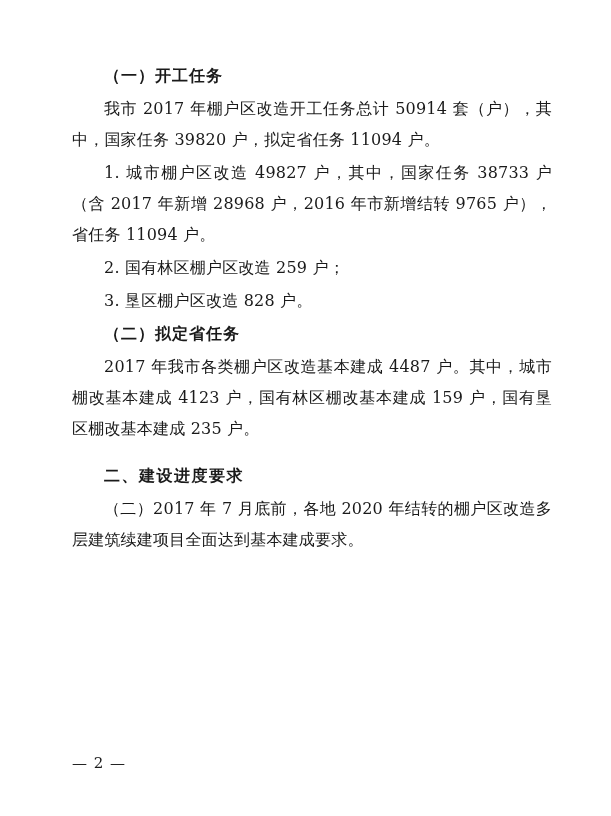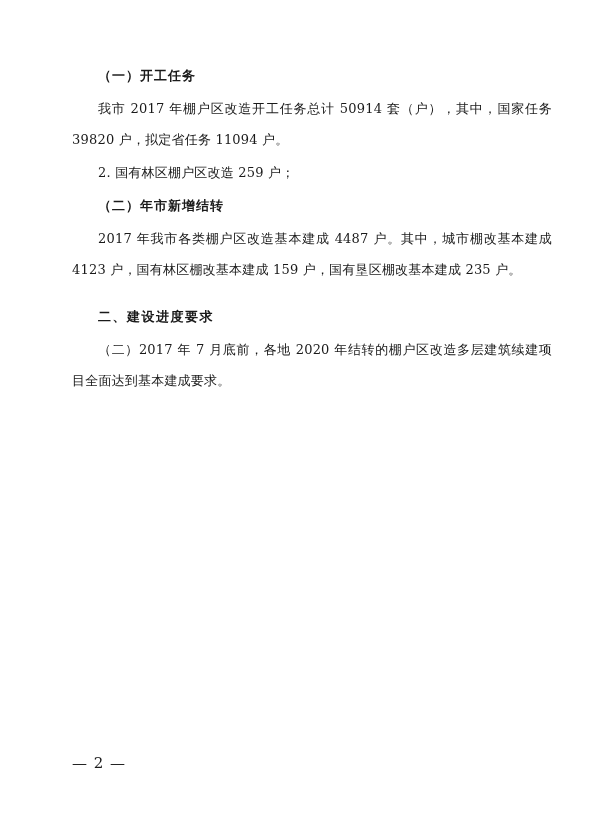--- a/index.html
+++ b/index.html
@@ -19,21 +19,21 @@
     width: 611px;
     height: 816px;
     box-sizing: border-box;
     padding: 60px 60px 0 72px;
   }
   .doc-body {
     width: 480px;
   }
   p {
     margin: 0 0 2px 0;
-    font-size: 13px;
+    font-size: 16px;
     line-height: 31px;
     text-align: justify;
     text-justify: inter-ideograph;
     letter-spacing: 0.2px;
   }
   p.indent {
     text-indent: 2em;
   }
   p.heading {
     font-weight: bold;
@@ -60,25 +60,27 @@
 </head>
 <body>
 
 <div class="page">
   <div class="doc-body">
 
     <p class="heading">（一）开工任务</p>
 
     <p class="indent">我市 2017 年棚户区改造开工任务总计 50914 套（户），其中，国家任务 39820 户，拟定省任务 11094 户。</p>
 
+    <p class="indent">1. 城市棚户区改造 49827 户，其中，国家任务 38733 户（含 2017 年新增 28968 户，2016 年市新增结转 9765 户），省任务 11094 户。</p>
 
     <p class="indent">2. 国有林区棚户区改造 259 户；</p>
 
+    <p class="indent">3. 垦区棚户区改造 828 户。</p>
 
-    <p class="heading">（二）年市新增结转</p>
+    <p class="heading">（二）拟定省任务</p>
 
     <p class="indent">2017 年我市各类棚户区改造基本建成 4487 户。其中，城市棚改基本建成 4123 户，国有林区棚改基本建成 159 户，国有垦区棚改基本建成 235 户。</p>
 
 
     <p class="section-heading">二、建设进度要求</p>
 
 
     <p class="indent">（二）2017 年 7 月底前，各地 2020 年结转的棚户区改造多层建筑续建项目全面达到基本建成要求。</p>
 
 

